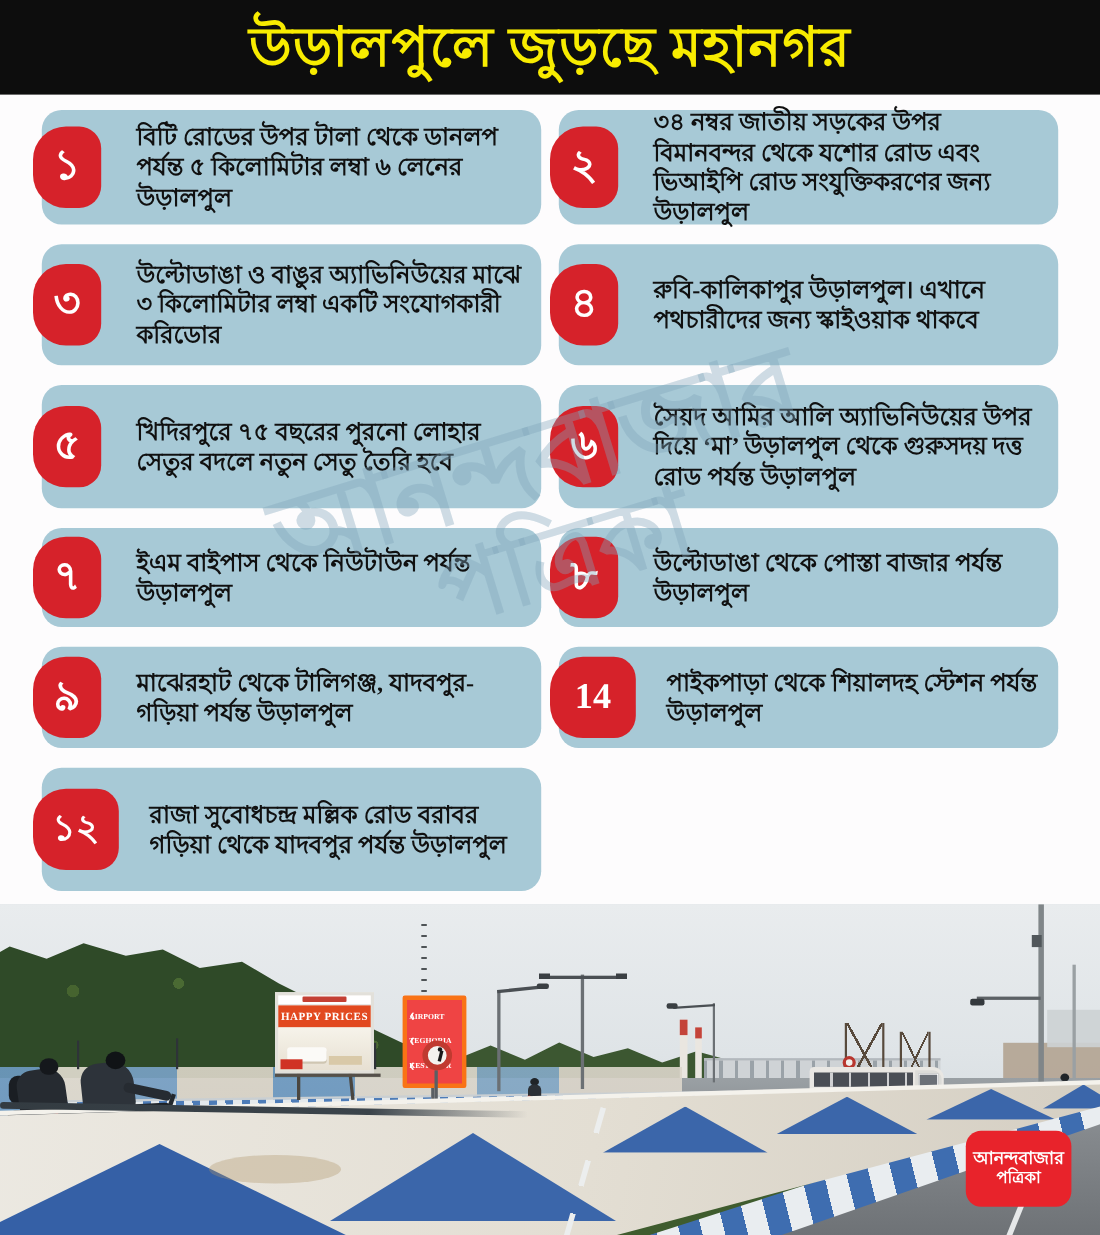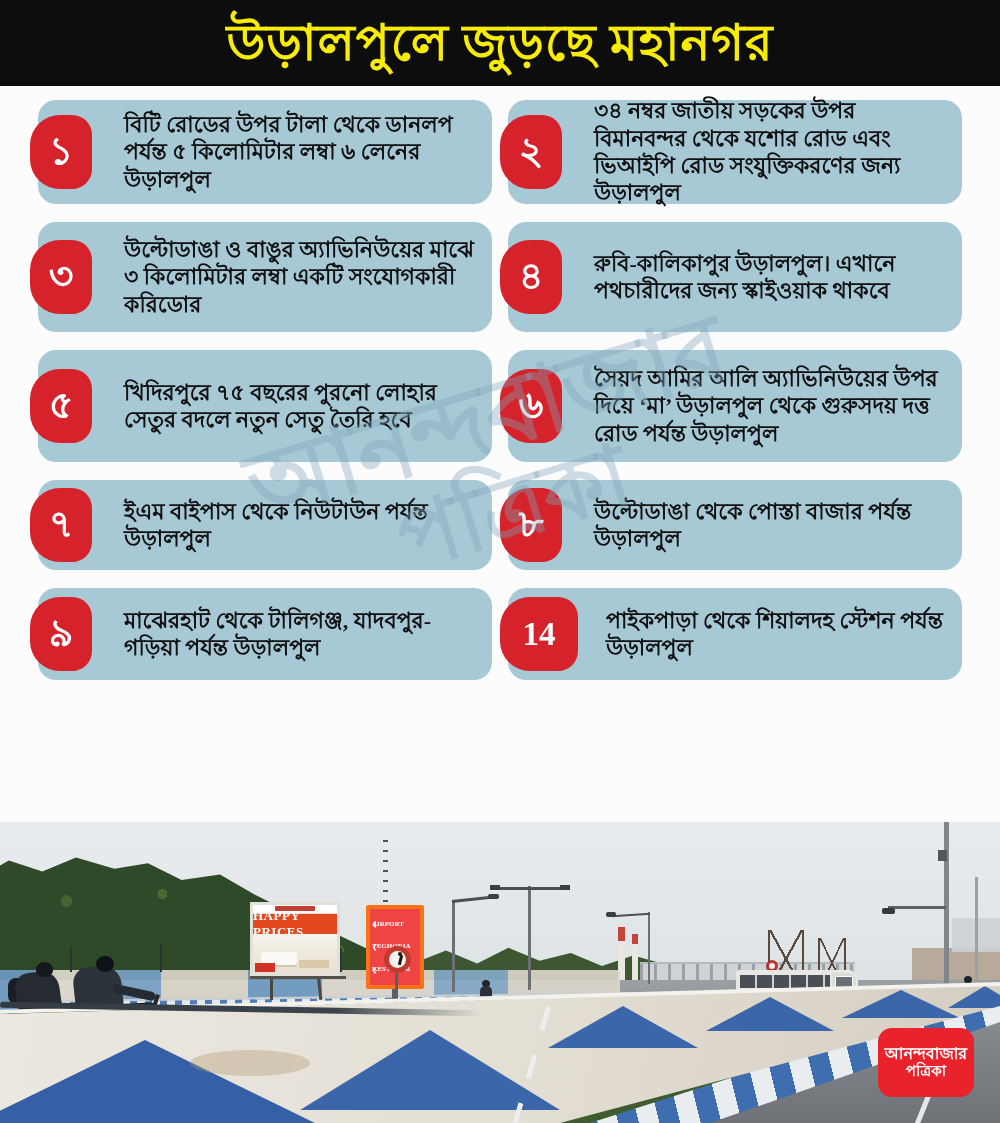--- a/index.html
+++ b/index.html
@@ -64,21 +64,21 @@
     border-top:2px solid #c9cfd3;
     background:repeating-linear-gradient(90deg,#4d7cb8 0 7px,#e4e9ec 7px 15px);}
   .mast{left:383px;top:14px;width:5px;height:104px;
     background:linear-gradient(180deg,#5d6266,#787d81);
     background-image:repeating-linear-gradient(0deg,transparent 0 8px,#4e5356 8px 10px);}
   .bbleg{width:3px;height:26px;background:#4a4640;top:152px;}
   .bbl1{left:270px;} .bbl2{left:318px;transform:rotate(-6deg);}
   .billboard{left:250px;top:80px;width:90px;height:74px;background:#f2efe8;border:3px solid #e2e0da;}
   .bb-top{left:0;top:0;width:84px;height:9px;background:#ffffff;border-bottom:1px solid #ddd;}
   .bb-toptxt{left:22px;top:1px;width:40px;height:5px;background:#c44034;border-radius:1px;}
-  .bb-band{left:0;top:9px;width:84px;height:20px;background:#e2491f;color:#fff;font-size:13px;font-weight:bold;
+  .bb-band{left:0;top:9px;width:84px;height:20px;background:#e2491f;color:#fff;font-size:10px;font-weight:bold;
            display:flex;align-items:center;justify-content:center;letter-spacing:.5px;position:absolute;}
   .bb-scene{left:0;top:29px;width:84px;height:39px;background:linear-gradient(#f6f3ea,#e7e0d2);}
   .bb-sofa{left:8px;top:18px;width:36px;height:13px;background:#fbfaf7;border-radius:3px;box-shadow:0 2px 0 #cfc6b2;}
   .bb-rug{left:46px;top:26px;width:30px;height:8px;background:#d9c9a8;}
   .bb-price{left:2px;top:29px;width:20px;height:9px;background:#d03325;}
   .bb-walk{left:-3px;top:71px;width:96px;height:3px;background:#55504a;}
   .gsign{left:366px;top:83px;width:58px;height:84px;background:#ef4444;border:4px solid #f97316;border-radius:2px;
          padding:4px 2px;display:flex;flex-direction:column;justify-content:space-around;position:absolute;}
   .gsign .row{position:static;display:flex;align-items:center;gap:2px;color:#fff;font-size:7px;font-weight:bold;line-height:1;}
   .gsign .arr{position:static;font-size:6px;}
@@ -206,20 +206,24 @@
       <div>উল্টোডাঙা থেকে পোস্তা বাজার পর্যন্ত উড়ালপুল</div>
     </div>
     <div class="card">
       <div class="badge">৯</div>
       <div>মাঝেরহাট থেকে টালিগঞ্জ, যাদবপুর-গড়িয়া পর্যন্ত উড়ালপুল</div>
     </div>
     <div class="card padw">
       <div class="badge wide">14</div>
       <div>পাইকপাড়া থেকে শিয়ালদহ স্টেশন পর্যন্ত উড়ালপুল</div>
     </div>
+    <div class="card padw">
+      <div class="badge wide">১২</div>
+      <div>রাজা সুবোধচন্দ্র মল্লিক রোড বরাবর গড়িয়া থেকে যাদবপুর পর্যন্ত উড়ালপুল</div>
+    </div>
   </div>
 
   <div class="watermark">
     <div class="wm1">আনন্দবাজার</div>
     <div class="wm2">পত্রিকা</div>
   </div>
 
   <div class="photo">
     <div class="sky"></div>
     <div class="bldg1"></div>

